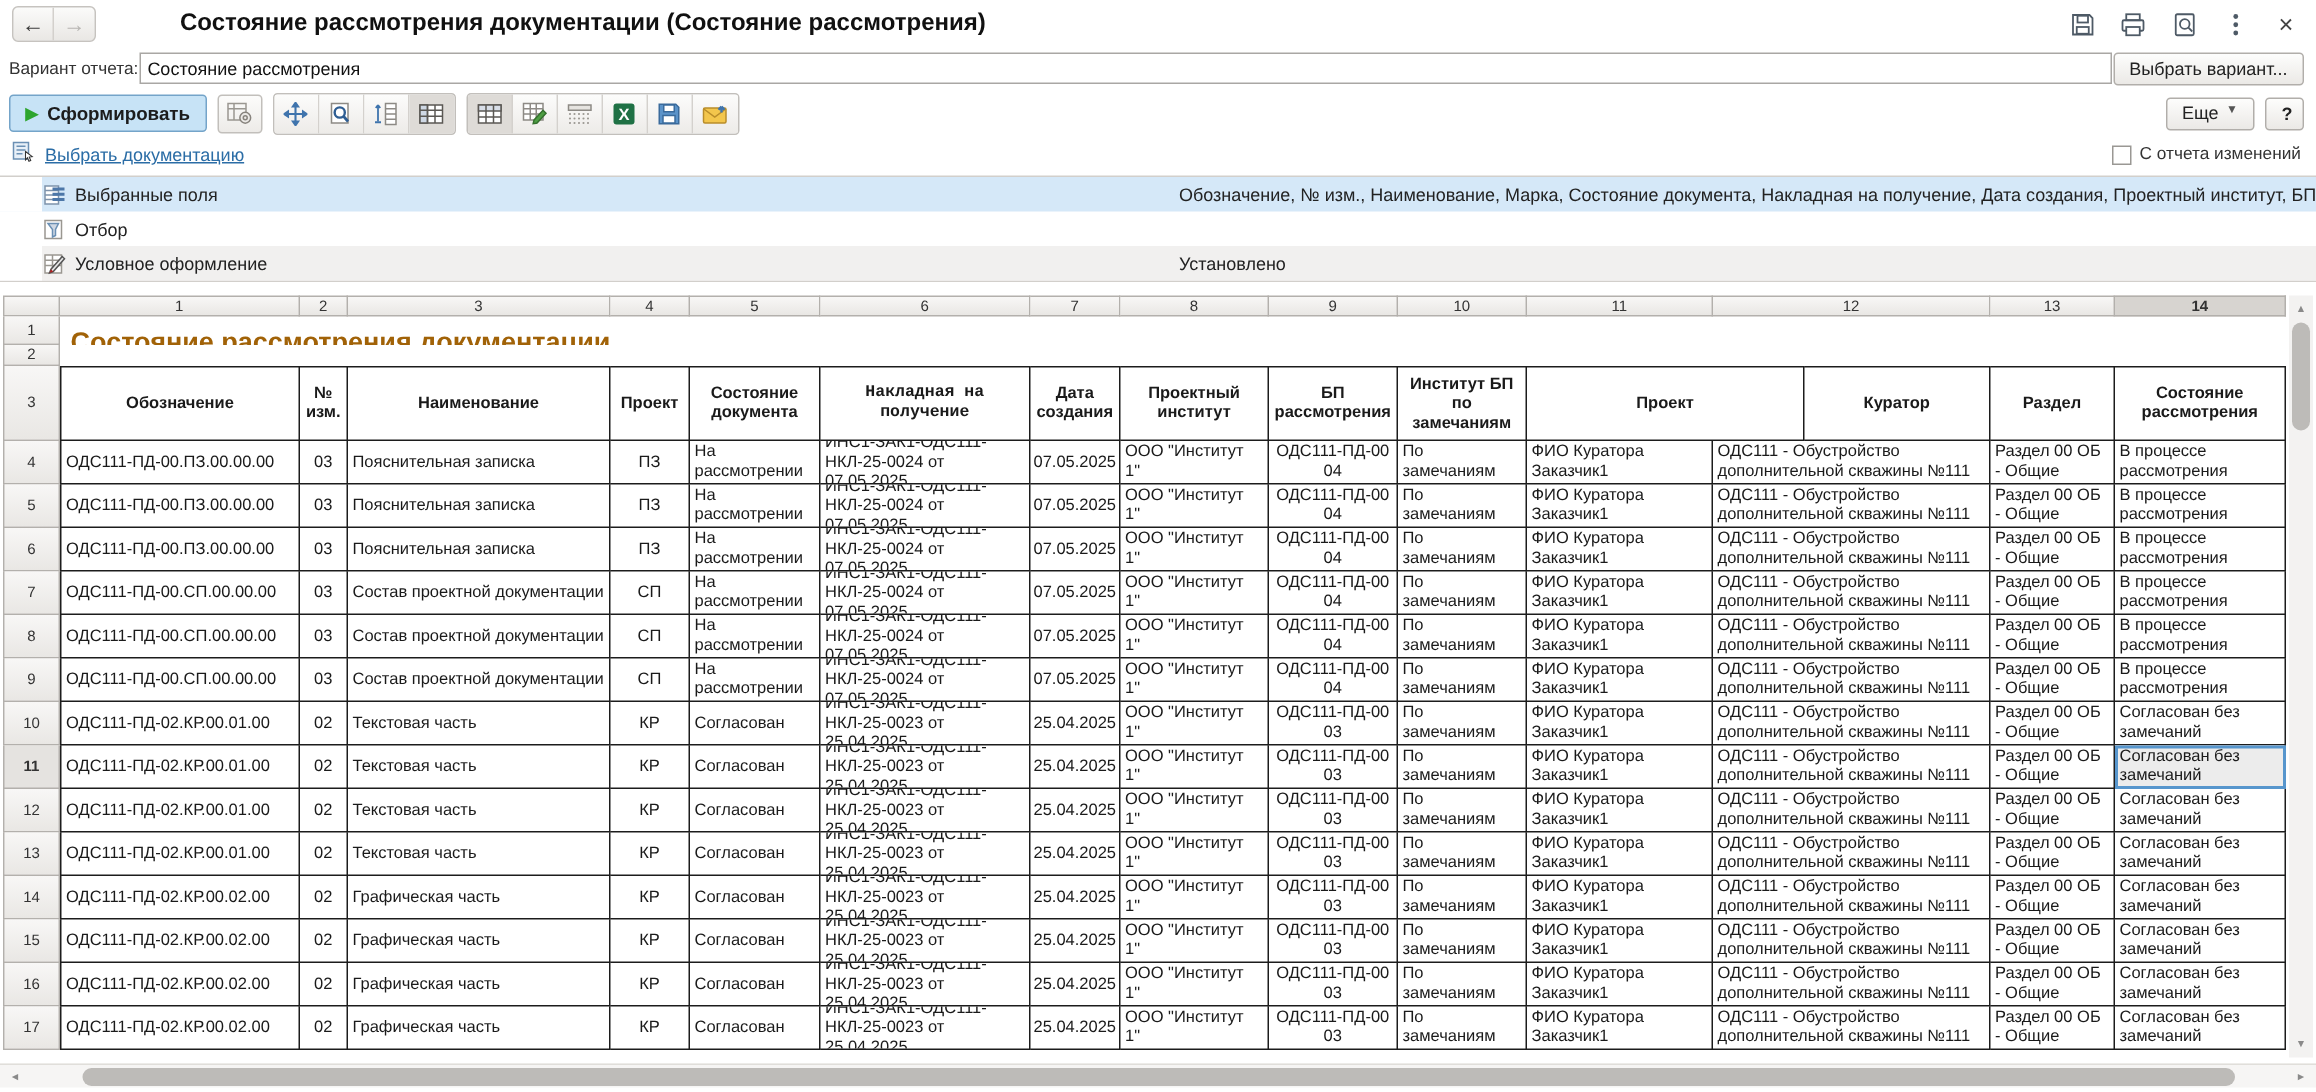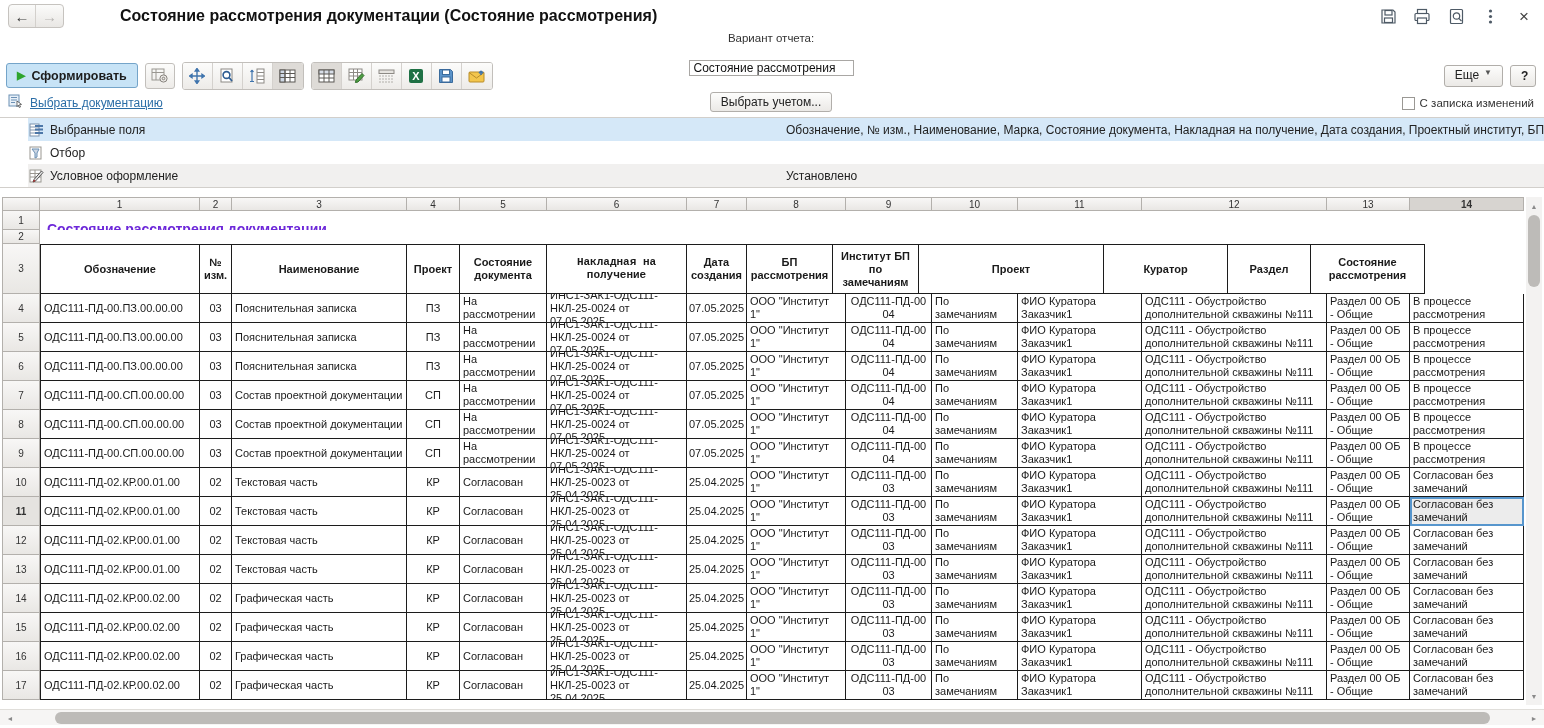--- a/index.html
+++ b/index.html
@@ -14,21 +14,21 @@
     font-size:15px; cursor:pointer; }
   .navbtn.back { color:#3a3a3a; border-right:1px solid #d3d0cc; }
   .navbtn.fwd  { color:#b7b5b2; }
   .page-title { margin-left:56px; font-size:16px; font-weight:700; color:#111; }
   .tb-icons { margin-left:auto; display:flex; align-items:center; gap:14px; }
   .tb-ic { width:20px; height:20px; display:flex; align-items:center; justify-content:center; cursor:pointer; }
   .tb-ic svg { display:block; }
   .close-x { font-size:17px; color:#444; line-height:1; }
 
   
-  .variant-row { height:27px; display:flex; align-items:center; padding:0 8px 0 6px; gap:16px;flex-direction:column; }
+  .variant-row { height:27px; display:flex; align-items:center; padding:0 8px 0 6px; gap:1px; }
   .v-label { font-size:11.5px; color:#333; white-space:nowrap; }
   .v-input { flex:1; height:21px; border:1px solid #a9a7a4; background:#fff; font-size:12px;
     padding:0 4px; font-family:"Liberation Sans",sans-serif; color:#111; }
   .btn { border:1px solid #b1aeaa; border-radius:3px; background:linear-gradient(#fdfdfc,#ebe9e6);
     font-size:12px; color:#222; padding:2px 10px; height:22px; cursor:pointer; white-space:nowrap;
     font-family:"Liberation Sans",sans-serif; }
 
   
   .toolbar { height:33px; display:flex; align-items:center; padding:0 8px 0 6px; gap:7px; }
   .gen-btn { display:flex; align-items:center; gap:6px; background:#c7e3f6; border:1px solid #74a4c9;
@@ -70,21 +70,21 @@
   .srow { display:flex; }
   .srow > div { flex-shrink:0; }
   .ch, .rh { background:linear-gradient(#f8f7f6,#e9e7e4); border-right:1px solid #b3b0ac;
     border-bottom:1px solid #b3b0ac; font-size:10px; color:#333;
     display:flex; align-items:center; justify-content:center; }
   .ch { border-top:1px solid #b3b0ac; }
   .ch.corner, .rh { border-left:1px solid #b3b0ac; }
   .ch.sel { background:#d7d4d0; font-weight:700; }
   .rh.sel { font-weight:700; background:#e5e3e0; }
   .free { background:#fff; }
-  .titlecell { font-weight:700; font-size:14px; display:flex; align-items:center; padding-left:7px; color:#6d28d9;margin-top:16px; }
+  .titlecell { font-weight:700; font-size:18px; display:flex; align-items:center; padding-left:7px; color:#a16207;margin-top:16px; }
   .hc { border-top:1px solid #1c1c1c; border-right:1px solid #1c1c1c; border-bottom:1px solid #1c1c1c;
     font-weight:700; font-size:11px; line-height:13px; display:flex; align-items:center;
     justify-content:center; text-align:center; padding:1px 3px; overflow:hidden; }
   .hc.first { border-left:1px solid #1c1c1c; }
   .dc { border-right:1px solid #1c1c1c; border-bottom:1px solid #1c1c1c; font-size:11px; line-height:13px;
     display:flex; align-items:center; padding:0 3px; overflow:hidden; }
   .dc.first { border-left:1px solid #1c1c1c; }
   .dc.ctr { justify-content:center; text-align:center; }
   .dc.brk { word-break:break-all; }
   .dc.sel { outline:2px solid #5796cd; outline-offset:-2px; background:#ececec; }
@@ -148,21 +148,21 @@
           </g>
         </svg>
     </div>
     <div class="tb-ic close-x">×</div>
   </div>
 </div>
 
 <div class="variant-row">
   <span class="v-label">Вариант отчета:</span>
   <input class="v-input" type="text" readonly="" value="Состояние рассмотрения" style="">
-  <button class="btn">Выбрать учетом...</button>
+  <button class="btn">Выбрать вариант...</button>
 </div>
 
 <div class="toolbar">
   <div class="gen-btn">
     <span class="play">▶</span>
     <span>Сформировать</span>
   </div>
 
   <div class="icbtn">
     <svg width="18" height="16" viewBox="0 0 18 16">
@@ -286,21 +286,21 @@
   <span>
     <svg width="16" height="14" viewBox="0 0 16 14">
         <rect x="1" y="1" width="10" height="11" fill="#e8f0f8" stroke="#6b90b4"></rect>
       <path d="M3 3.5 h6 M3 6 h6 M3 8.5 h4" stroke="#6b90b4"></path>
       <path d="M9 7 l4.5 3.4 -2 .3 1 2.3 -1.2 .5 -1-2.3 -1.3 1.4 z" fill="#fff" stroke="#333" stroke-width=".7"></path>
       </svg>
   </span>
   <span class="doclink">Выбрать документацию</span>
   <span class="chk-wrap">
     <span class="chk"></span>
-    <span class="chk-label">С записка изменений</span>
+    <span class="chk-label">С отчета изменений</span>
   </span>
 </div>
 
 <div class="settings">
   <div class="set-row selected">
     <div class="set-gutter"></div>
     <div class="set-left">
       <span class="set-icon">
         <svg width="15" height="14" viewBox="0 0 15 14">
             <rect x="1" y="1" width="9" height="12" fill="#fff" stroke="#7d92ab"></rect>
@@ -373,20 +373,21 @@
       </div>
       <div class="srow" style="height: 50px;">
         <div class="rh" style="width: 38px;">3</div>
         <div class="hc first" style="width: 160px;">Обозначение</div>
         <div class="hc" style="width: 32px;">№ изм.</div>
         <div class="hc" style="width: 175px;">Наименование</div>
         <div class="hc" style="width: 53px;">Проект</div>
         <div class="hc" style="width: 87px;">Состояние документа</div>
         <div class="hc" style="width: 140px; font-family: Liberation Mono, monospace;">Накладная на получение</div>
         <div class="hc" style="width: 60px;">Дата создания</div>
+        <div class="hc" style="width: 99px;">Проектный институт</div>
         <div class="hc" style="width: 86px;">БП рассмотрения</div>
         <div class="hc" style="width: 86px;">Институт БП по замечаниям</div>
         <div class="hc" style="width: 185px;">Проект</div>
         <div class="hc" style="width: 124px;">Куратор</div>
         <div class="hc" style="width: 83px;">Раздел</div>
         <div class="hc" style="width: 114px;">Состояние рассмотрения</div>
       </div>
       <div class="srow" style="height: 29px;">
         <div class="rh" style="width: 38px;">4</div>
         <div class="dc first" style="width: 160px;">ОДС111-ПД-00.ПЗ.00.00.00</div>

